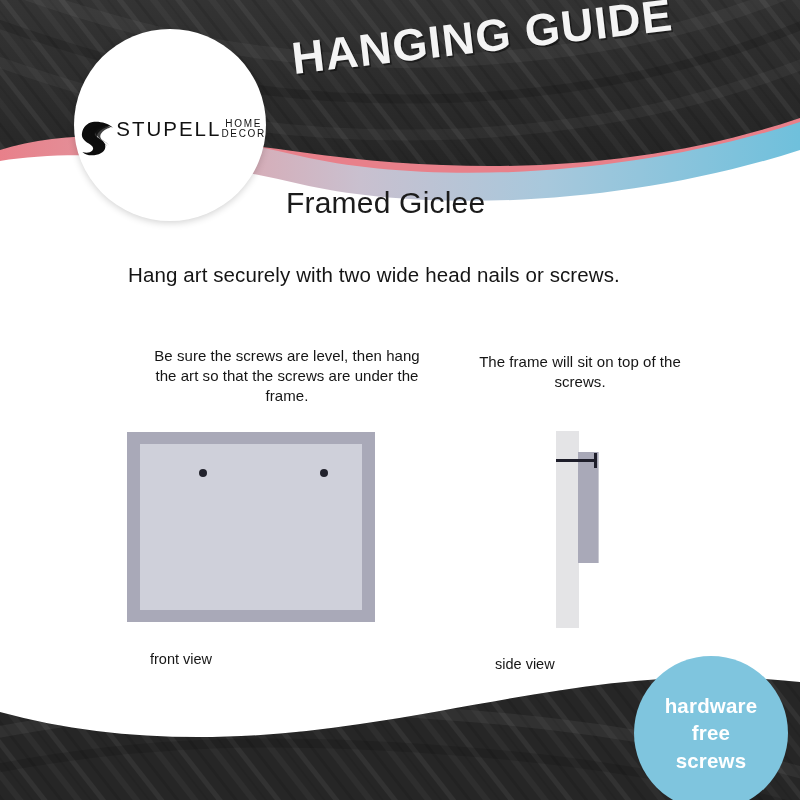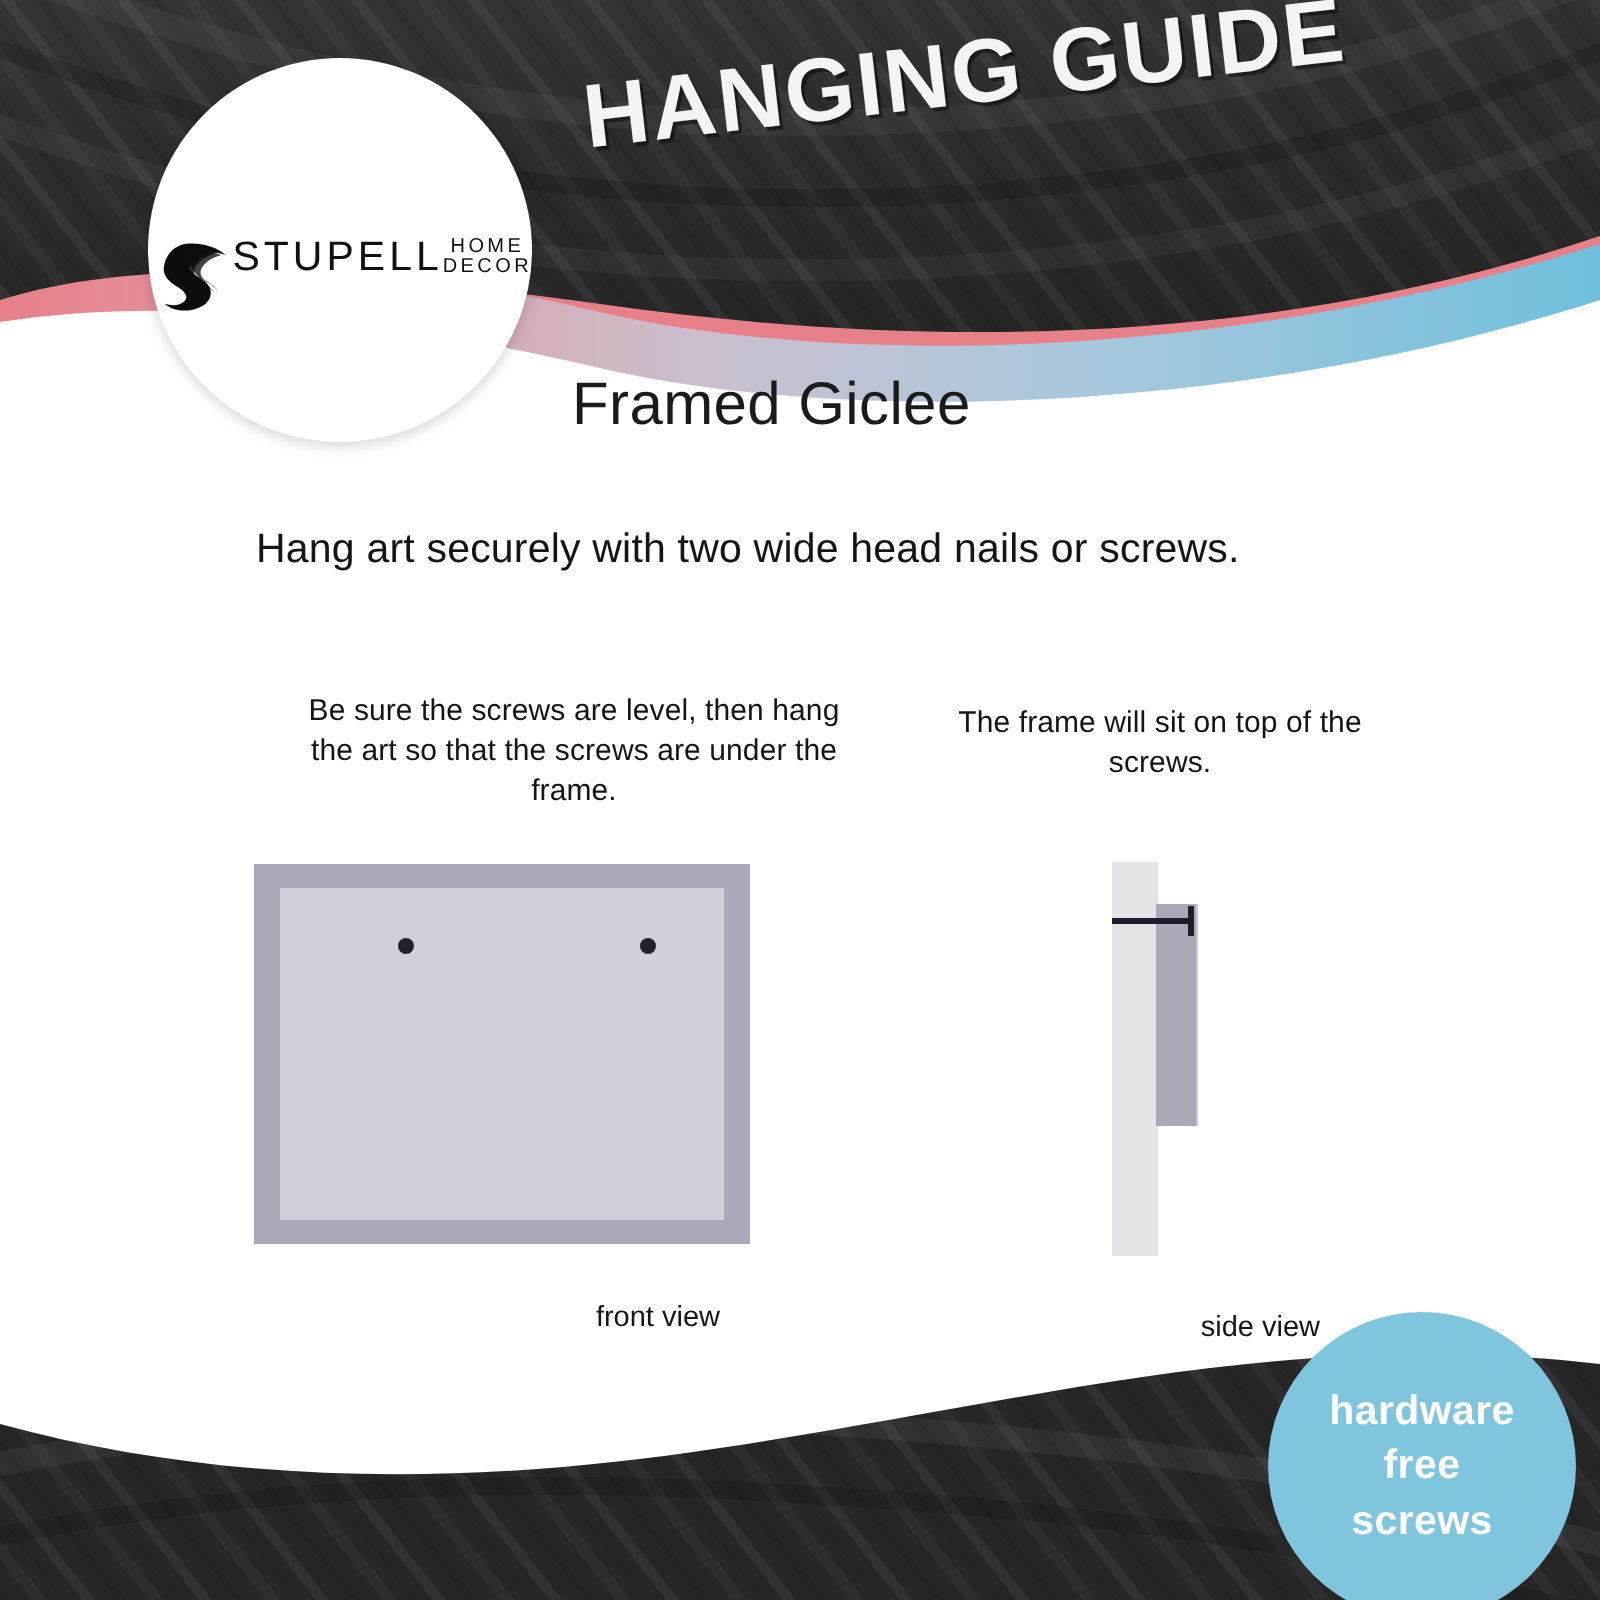--- a/index.html
+++ b/index.html
@@ -92,21 +92,21 @@
     font-weight:500;
     letter-spacing:0.05px;
   }
   #front-caption { left:120px; top:346px; width:270px;margin-left:32px; }
   #side-caption  { left:465px; top:352px; width:230px; }
 
   .view-label {
     position:absolute;
     font-size:14.5px;
     color:#161616;
-    text-align:right;
+    text-align:left;
     font-weight:400;
   }
   #front-view-label { left:150px; top:651px; width:210px; }
   #side-view-label  { left:495px; top:656px; width:165px; }
 
   
   #front-diagram {
     position:absolute;
     left:127px; top:432px;
     width:248px; height:190px;

